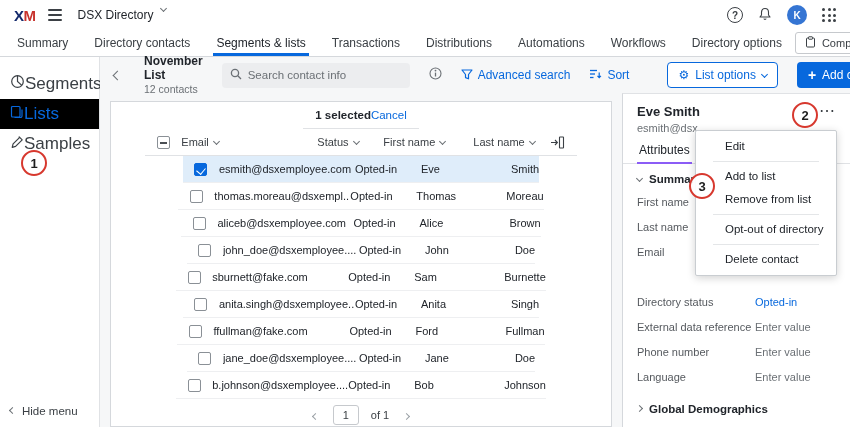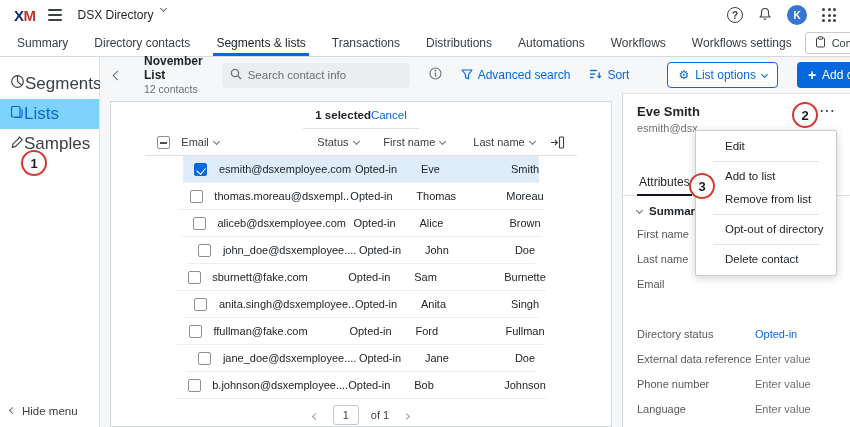--- a/index.html
+++ b/index.html
@@ -24,21 +24,21 @@
   .tab { display:flex; align-items:center; padding:0 13px; font-size:12px; color:#3B4045; position:relative; cursor:pointer; white-space:nowrap; }
   .tab.active { color:#21252B; }
   .tab.active::after { content:""; position:absolute; left:10px; right:10px; bottom:0; height:3px; background:#0768DD; }
   .complete-btn { margin-left:auto; align-self:center; margin-right:10px; display:flex; align-items:center; gap:6px; border:1px solid #C6C9CD; border-radius:3px; background:#fff; color:#3B4045; font-size:11px; padding:3px 9px; cursor:pointer; font-family:inherit; }
 
   
   .body-row { display:flex; height:370px; }
 
   .sidebar { width:100px; flex:none; border-right:1px solid #E0E2E5; background:#fff; display:flex; flex-direction:column; padding-top:12px; }
   .side-item { height:30px; display:flex; align-items:center; padding:0 10px; font-size:17px; color:#3B4045; cursor:pointer; }
-  .side-item.active { background:#7dd3fc; color:#0768DD;align-items:center; }
+  .side-item.active { background:#000000; color:#0768DD;align-items:center; }
   .hide-menu { margin-top:auto; padding:10px; font-size:11.5px; color:#3B4045; display:flex; align-items:center; gap:7px; cursor:pointer; }
 
   .main { flex:1; min-width:0; display:flex; flex-direction:column; background:#F6F7F8; }
 
   
   .list-header { height:36px; flex:none; display:flex; align-items:center; gap:19px; padding:0 10px; }
   .back-chev { color:#6B7075; cursor:pointer; padding:4px; }
   .lh-title .t { font-size:12px; font-weight:700; line-height:1.15; }
   .lh-title .c { font-size:10.5px; color:#6B7075; line-height:1.15; }
   .search { width:205px; height:25px; background:#ECEDEF; border-radius:4px; display:flex; align-items:center; gap:6px; padding:0 8px; }
@@ -80,21 +80,21 @@
   .pg-chev { color:#9AA0A6; cursor:pointer; padding:3px; }
 
   
   .detail { width:228px; flex:none; background:#fff; border-left:1px solid #D5D8DC; border-top:1px solid #E0E2E5; position:relative; }
   .dp-head { padding:10px 14px 0; }
   .dp-name { font-size:13px; font-weight:700; }
   .dp-email { font-size:11px; color:#6B7075; margin-top:3px; }
   .dp-more { position:absolute; top:5px; right:10px; font-size:16px; letter-spacing:1px; color:#3B4045; cursor:pointer; line-height:1; padding:4px; }
   .dp-tabs { display:flex; gap:14px; margin-top:6px; padding:0 14px; border-bottom:1px solid #E0E2E5; }
   .dp-tab { font-size:12px; padding:3px 2px 5px; cursor:pointer; }
-  .dp-tab.active { border-bottom:2px solid #0f172a; margin-bottom:-1px; color:#21252B;margin-top:32px; }
+  .dp-tab.active { border-bottom:2px solid #8b5cf6; margin-bottom:-1px; color:#21252B; }
   .dp-section { padding:9px 14px 4px; font-size:11.5px; font-weight:600; color:#21252B; display:flex; align-items:center; gap:7px; cursor:pointer; }
   .field { height:25px; display:flex; align-items:center; padding:0 14px; font-size:11px; }
   .field .lab { width:118px; flex:none; color:#55595E; }
   .field .val { color:#6B7075; cursor:pointer; }
   .field .val.link { color:#0768DD; }
   .field.spacer { visibility:hidden; }
   .dp-global { margin-top:14px; padding:0 14px; font-size:11.5px; font-weight:600; color:#21252B; display:flex; align-items:center; gap:7px; cursor:pointer; }
 
   .menu { position:absolute; left:72px; top:36px; width:142px; background:#fff; border:1px solid #C9CDD1; border-radius:2px; box-shadow:0 2px 8px rgba(0,0,0,0.18); padding:4px 17px; z-index:5; }
   .menu-item { height:23px; line-height:23px; padding:0 12px; font-size:11.5px; color:#21252B; cursor:pointer; white-space:nowrap; }
@@ -156,21 +156,21 @@
   </div>
 
   <div class="tabbar">
     <span class="tab">Summary</span>
     <span class="tab">Directory contacts</span>
     <span class="tab active">Segments &amp; lists</span>
     <span class="tab">Transactions</span>
     <span class="tab">Distributions</span>
     <span class="tab">Automations</span>
     <span class="tab">Workflows</span>
-    <span class="tab">Workflows settings</span>
+    <span class="tab">Directory options</span>
     <button class="complete-btn">
       <span><svg width="11" height="12" viewBox="0 0 11 12">
             <rect x="1.5" y="2" width="8" height="9" rx="1" fill="none" stroke="#3B4045"></rect>
             <rect x="3.5" y="0.8" width="4" height="2.4" rx="0.5" fill="#fff" stroke="#3B4045"></rect>
           </svg></span>
       <span>Complete</span>
     </button>
   </div>
 
   <div class="body-row">

